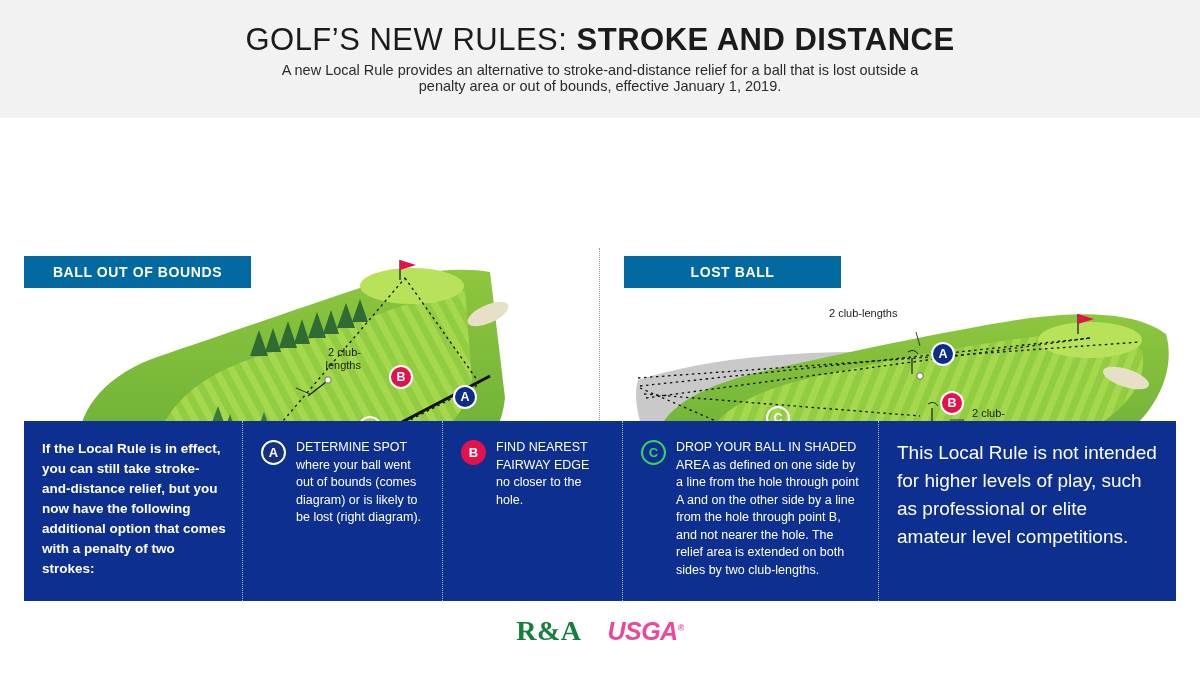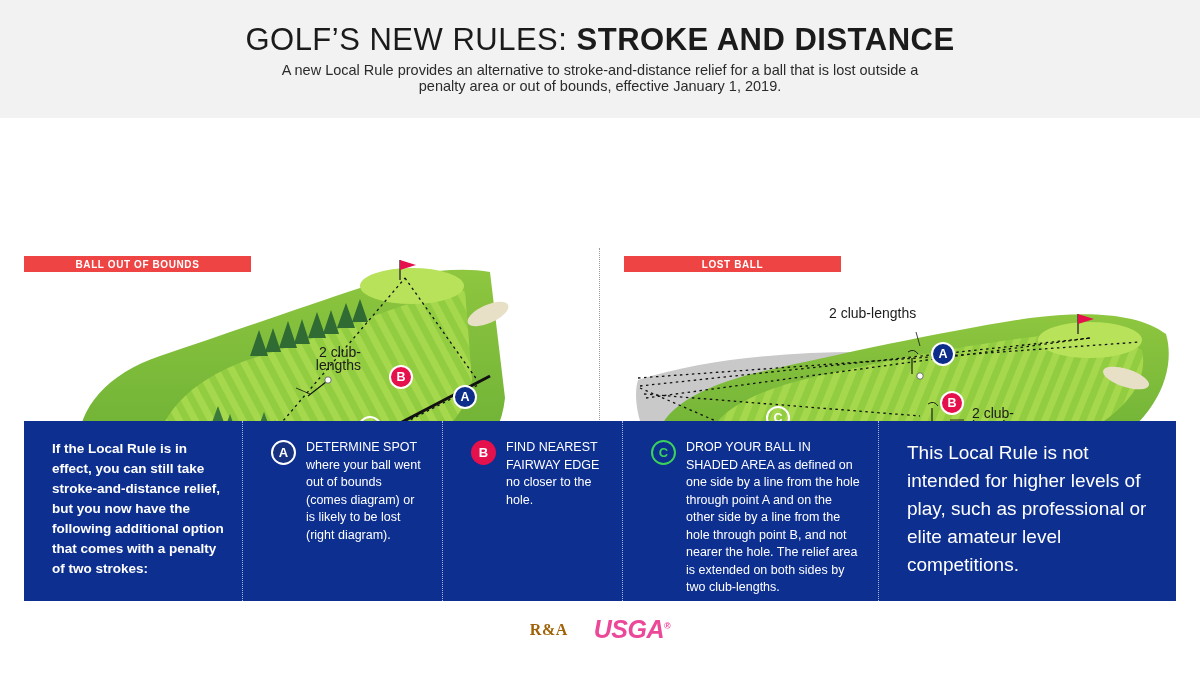--- a/index.html
+++ b/index.html
@@ -30,51 +30,51 @@
   
   .diagrams {
     position:absolute; left:0; top:118px; width:1200px; height:303px;
     background:#ffffff;
   }
   .divider-v {
     position:absolute; left:599px; top:130px; width:1px; height:288px;
     border-left:1px dotted #9a9a9a;
   }
   .panel-badge {
-    position:absolute; height:16px; background:#ef4444;
-    color:#fff; font-size:10px; font-weight:bold; letter-spacing:0.6px;
+    position:absolute; height:32px; background:#0369a1;
+    color:#fff; font-size:14px; font-weight:bold; letter-spacing:0.6px;
     display:flex; align-items:center; justify-content:center;
   }
   #badge-oob  { left:24px;  top:138px; width:227px; }
   #badge-lost { left:624px; top:138px; width:217px; }
 
   .course { position:absolute; }
   
   .dlabel {
-    position:absolute; font-size:14px; color:#1b1b1b; line-height:13px;
+    position:absolute; font-size:11px; color:#1b1b1b; line-height:13px;
   }
   .marker {
     position:absolute; width:24px; height:24px; border-radius:50%;
     color:#fff; font-size:12.5px; font-weight:bold;
     display:flex; align-items:center; justify-content:center;
     border:2px solid #fff;
   }
   .m-a { background:#0c2e8a; }
   .m-b { background:#e4114d; }
   .m-c { background:transparent; border:2px solid #ffffff; }
   .oob-text {
     position:absolute; font-size:11.5px; color:#1b1b1b;
     transform:rotate(24deg); transform-origin:left top;
   }
   
   .infobar {
     position:absolute; left:24px; top:421px; width:1152px; height:180px;
     background:#0d2f8f; color:#ffffff; display:flex;
   }
-  .col { position:relative; padding:18px 16px 14px 28px; }
+  .col { position:relative; padding:18px 16px 14px 18px; }
   .col + .col { border-left:1px dotted rgba(255,255,255,.65); }
   #col-intro   { width:218px; }
   #col-a       { width:200px; }
   #col-b       { width:180px; }
   #col-c       { width:256px; }
   #col-note    { width:298px; }
   .intro-text { font-size:13.5px; line-height:20px; font-weight:bold; }
   .note-text  { font-size:19px; line-height:28px; }
   .step { display:flex; gap:10px; }
   .step-badge {
@@ -89,22 +89,22 @@
   .step-text b { font-weight:normal; }
   
   .footer {
     position:absolute; left:0; top:605px; width:1200px; height:70px; background:#fff;
   }
   .logos {
     position:absolute; top:10px; left:0; width:1200px;
     display:flex; align-items:center; justify-content:center; gap:26px;
   }
   .logo-ra {
-    font-family:"Liberation Serif", serif; font-size:16px; font-weight:bold;
-    color:#a16207; letter-spacing:0.5px;
+    font-family:"Liberation Serif", serif; font-size:28px; font-weight:bold;
+    color:#15803d; letter-spacing:0.5px;
   }
   .logo-usga {
     font-size:25px; font-weight:bold; color:#ec4899; letter-spacing:-0.5px;
     font-style:italic;
   }
   .logo-usga sup { font-size:9px; font-style:normal; }
   .copyright {
     position:absolute; top:45px; left:0; width:1200px; text-align:center;
     font-size:8px; color:#555;
   }

